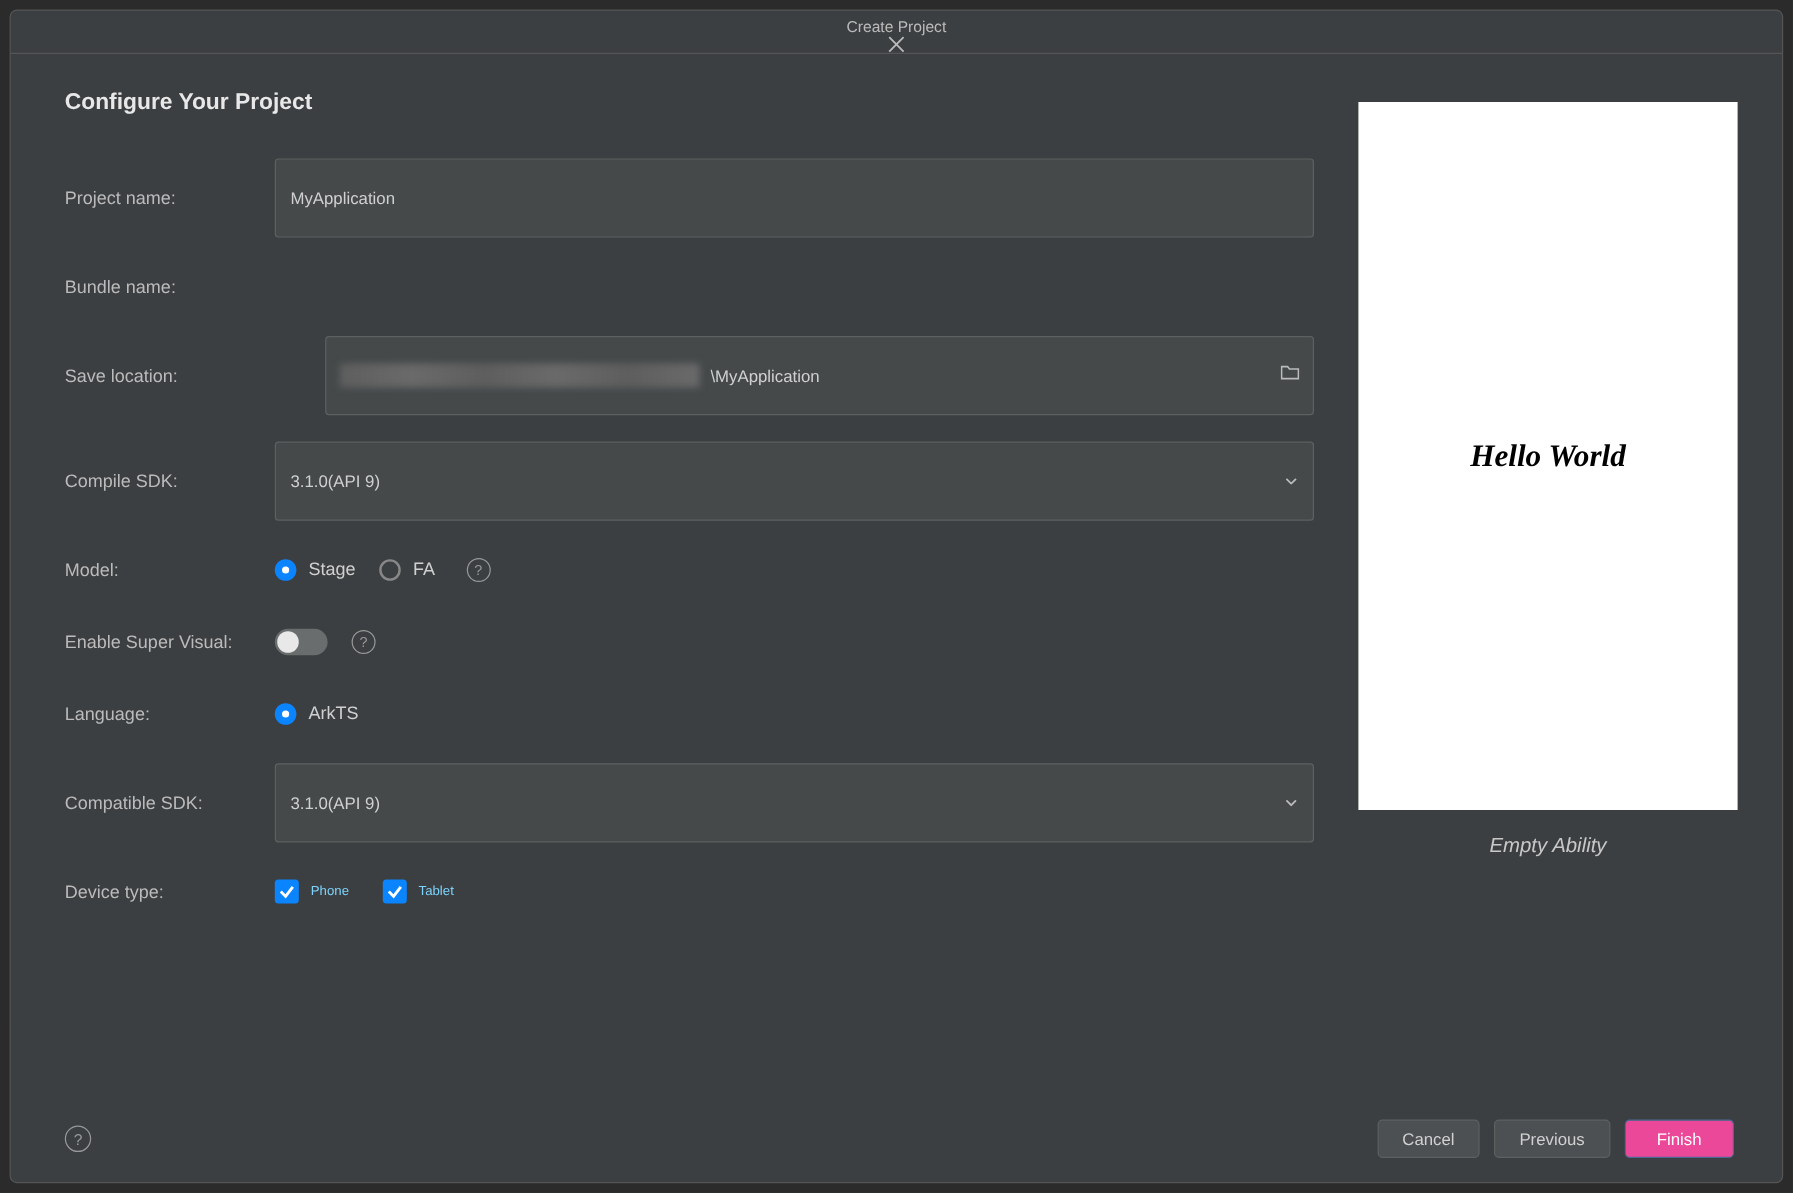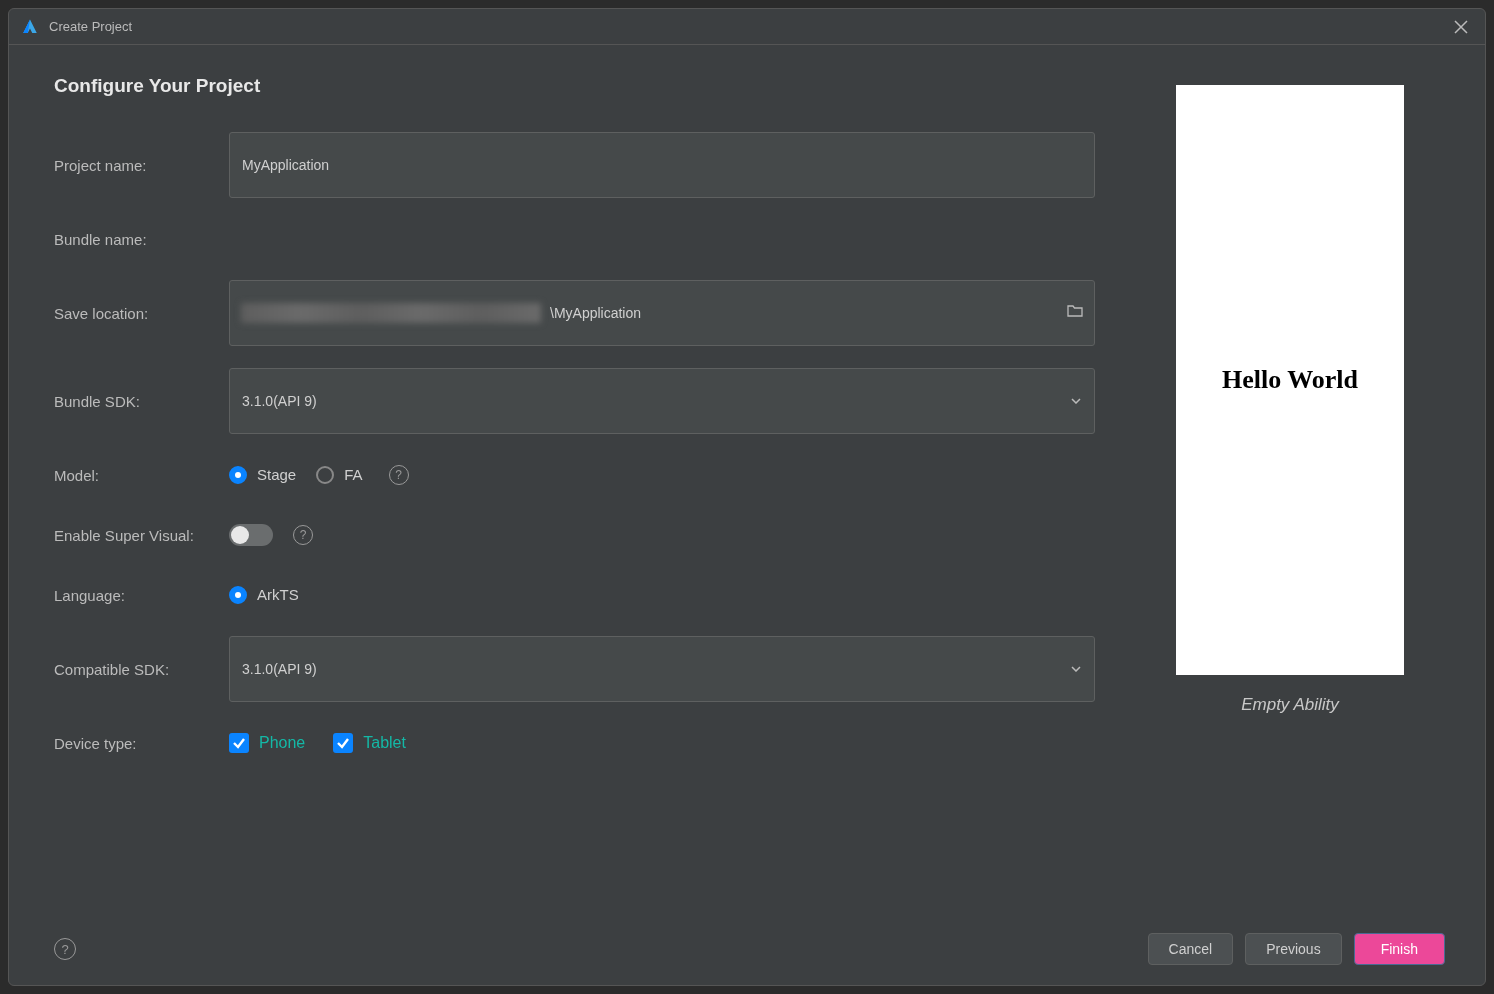--- a/index.html
+++ b/index.html
@@ -24,20 +24,21 @@
     height: 100%;
     display: flex;
     flex-direction: column;
   }
   .titlebar {
     display: flex;
     align-items: center;
     padding: 6px 12px;
     border-bottom: 1px solid #555;
     height: 36px;
+    flex-direction: column;
   }
   .titlebar .logo {
     width: 18px;
     height: 18px;
     margin-right: 10px;
   }
   .titlebar .title {
     font-size: 13px;
     color: #bbbbbb;
     flex: 1;
@@ -89,20 +90,21 @@
     padding: 24px 12px;
     color: #d0d0d0;
     font-size: 14px;
     font-family: inherit;
     outline: none;
   }
   .save-loc {
     display: flex;
     align-items: center;
     position: relative;
+    margin-left: 42px;
   }
   .save-loc .text-input {
     padding-right: 40px;
   }
   .blurred {
     position: absolute;
     left: 12px;
     top: 50%;
     transform: translateY(-50%);
     width: 300px;
@@ -219,37 +221,38 @@
     width: 20px;
     height: 20px;
     background: #0a84ff;
     border-radius: 3px;
     display: flex;
     align-items: center;
     justify-content: center;
   }
   .checkbox svg { color: #fff; }
   .checkbox-label {
-    font-size: 16px;
-    color: #14b8a6;
+    font-size: 11px;
+    color: #7dd3fc;
   }
   .preview-panel {
     width: 310px;
     display: flex;
     flex-direction: column;
     align-items: center;
     padding-top: 10px;
   }
   .preview-shot {
-    width: 228px;
+    width: 316px;
     height: 590px;
     background: #ffffff;
     display: flex;
     align-items: center;
     justify-content: center;
+    font-style: italic;
   }
   .preview-text {
     font-family: "Times New Roman", serif;
     font-size: 26px;
     font-weight: bold;
     color: #000;
   }
   .preview-caption {
     margin-top: 20px;
     font-size: 17px;
@@ -332,21 +335,21 @@
           <div class="blurred"></div>
           <div class="folder-icon">
             <svg width="16" height="14" viewBox="0 0 16 14">
               <path d="M1 2 L6 2 L7.5 4 L15 4 L15 12 L1 12 Z" fill="none" stroke="currentColor" stroke-width="1.3"></path>
             </svg>
           </div>
         </div>
       </div>
 
       <div class="form-row">
-        <div class="form-label">Bundle SDK:</div>
+        <div class="form-label">Compile SDK:</div>
         <div class="form-control select-wrapper">
           <div class="select-input">3.1.0(API 9)</div>
           <svg class="select-arrow" width="10" height="6" viewBox="0 0 10 6">
             <path d="M1 1 L5 5 L9 1" fill="none" stroke="currentColor" stroke-width="1.5"></path>
           </svg>
         </div>
       </div>
 
       <div class="form-row">
         <div class="form-label">Model:</div>

